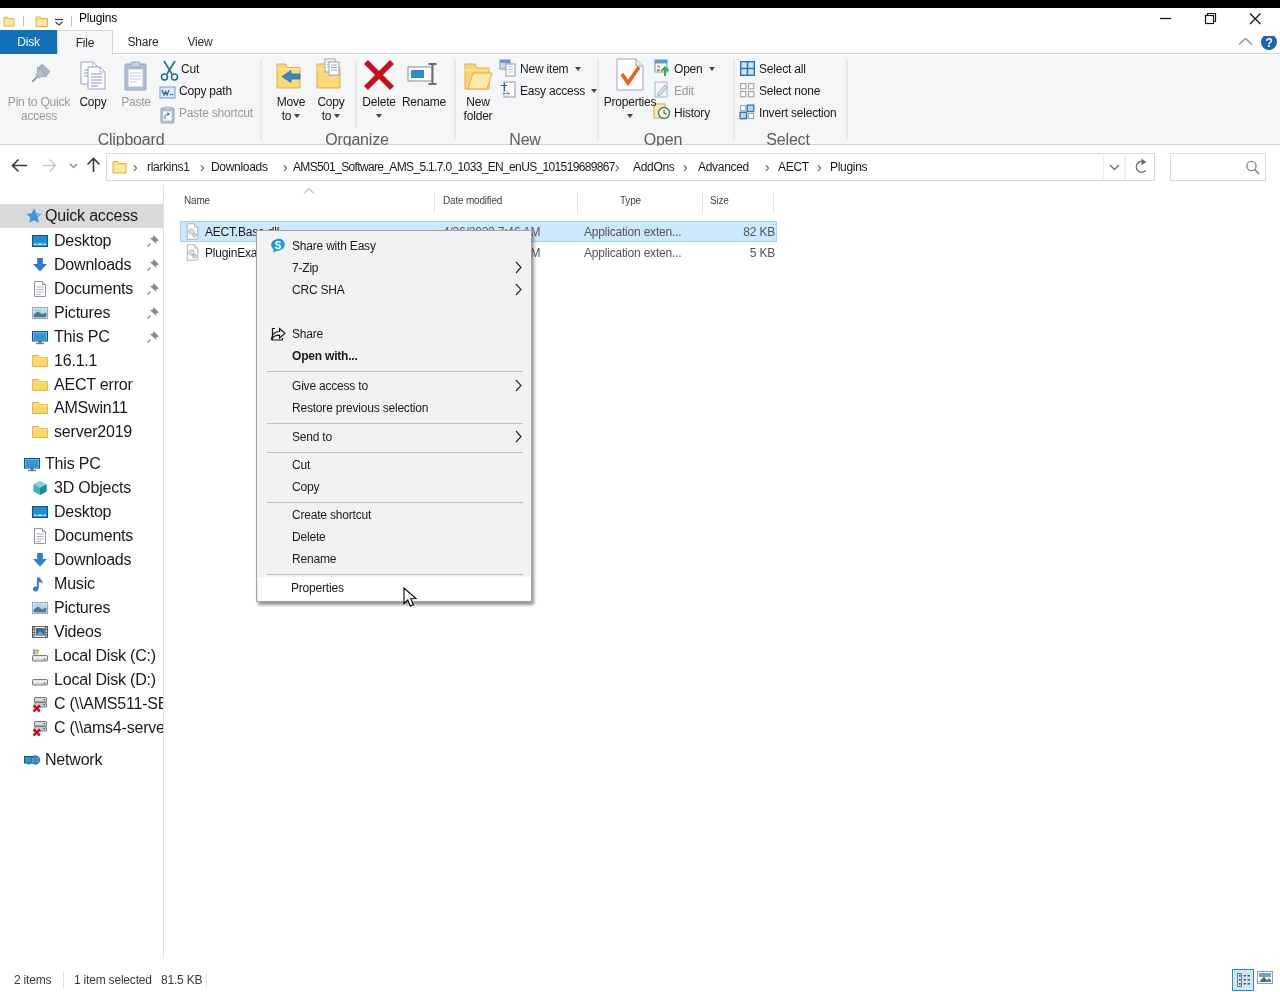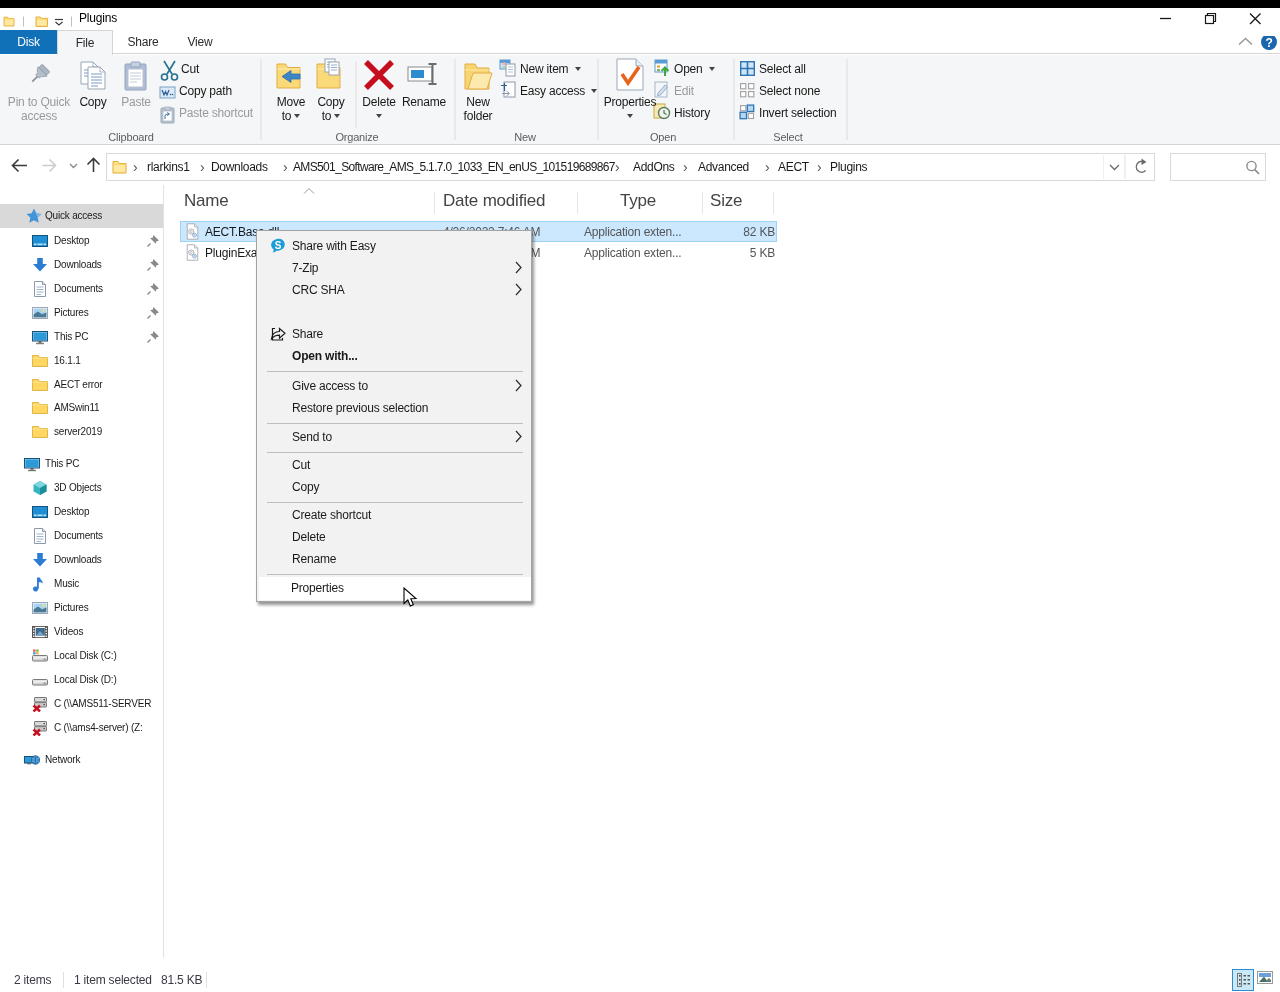--- a/index.html
+++ b/index.html
@@ -11,37 +11,37 @@
 #blackstrip { left:0; top:0; width:1280px; height:8px; background:#000; }
 
 #titlebar { left:0; top:8px; width:1280px; height:22px; background:#fff; }
 
 #tabrow { left:0; top:30px; width:1280px; height:24px; background:#fff; border-bottom:1px solid #d5d5d5; }
 #filetab { position:absolute; left:0; top:0; width:57px; height:24px; background:#1070b8; color:#fff; text-align:center; line-height:24px; font-size:12px; }
 .tab { position:absolute; top:0; height:24px; line-height:24px; text-align:center; color:#2b2b2b; font-size:12px; }
 #hometab { left:57px; width:56px; background:#f5f6f7; border:1px solid #d5d5d5; border-bottom:none; height:26px; }
 
 #ribbon { left:0; top:55px; width:1280px; height:90px; background:#f5f6f7; border-bottom:1px solid #d5d5d5; }
-.glabel { position:absolute; top:76px; width:120px; text-align:center; color:#5d5d5d; font-size:11px; }
+.glabel { position:absolute; top:76px; width:120px; text-align:center; color:#5d5d5d; font-size:16px; }
 .biglabel { position:absolute; text-align:center; font-size:12px; color:#1a1a1a; line-height:14px; }
 .smalltext { position:absolute; font-size:12px; color:#1a1a1a; white-space:nowrap; }
 .gray { color:#9a9a9a !important; }
 
 #addressrow { left:0; top:146px; width:1280px; height:39px; background:#fff; }
 #addressbox { position:absolute; left:106px; top:7px; width:1049px; height:28px; border:1px solid #d9d9d9; background:#fff; }
 #searchbox { position:absolute; left:1170px; top:7px; width:96px; height:28px; border:1px solid #d9d9d9; background:#fff; }
 .crumb { position:absolute; top:0; height:26px; line-height:26px; font-size:12px; color:#1a1a1a; white-space:nowrap; letter-spacing:-0.3px; }
 .csep { font-size:14px; color:#555; }
 
 #content { left:0; top:185px; width:1280px; height:773px; background:#fff; }
 #sidebar { position:absolute; left:0; top:0; width:164px; height:773px; background:#fff; border-right:1px solid #e2e2e2; overflow:hidden; }
-.srow { position:absolute; left:0; width:164px; height:24px; line-height:24px; font-size:10px; color:#1a1a1a; white-space:nowrap; }
+.srow { position:absolute; left:0; width:164px; height:24px; line-height:24px; font-size:16px; color:#1a1a1a; white-space:nowrap; }
 .srow .lbl { position:absolute; }
 #main { position:absolute; left:165px; top:0; width:1115px; height:773px; }
-.hdr { position:absolute; top:5px; height:21px; font-size:17px; color:#444; line-height:21px; }
+.hdr { position:absolute; top:5px; height:21px; font-size:10px; color:#444; line-height:21px; }
 .hline { position:absolute; top:7px; width:1px; height:22px; background:#e5e5e5; }
 .frow { position:absolute; height:20px; font-size:12px; line-height:20px; white-space:nowrap; }
 
 #statusbar { left:0; top:958px; width:1280px; height:34px; background:#fff; font-size:12px; color:#3a3a46; letter-spacing:-0.2px; }
 
 #ctxmenu { left:256px; top:230px; width:276px; height:372px; background:#f2f2f2; border:1px solid #a3a3a3; box-shadow:2px 3px 3px rgba(0,0,0,0.42); }
 .mi { position:absolute; left:3px; width:270px; height:22px; line-height:22px; font-size:12px; color:#1a1a1a; }
 .mi .txt { position:absolute; left:32px; top:0; }
 .msep { position:absolute; left:10px; width:256px; height:1px; background:#bfbfbf; }
 .marrow { position:absolute; right:8px; top:4px; }

